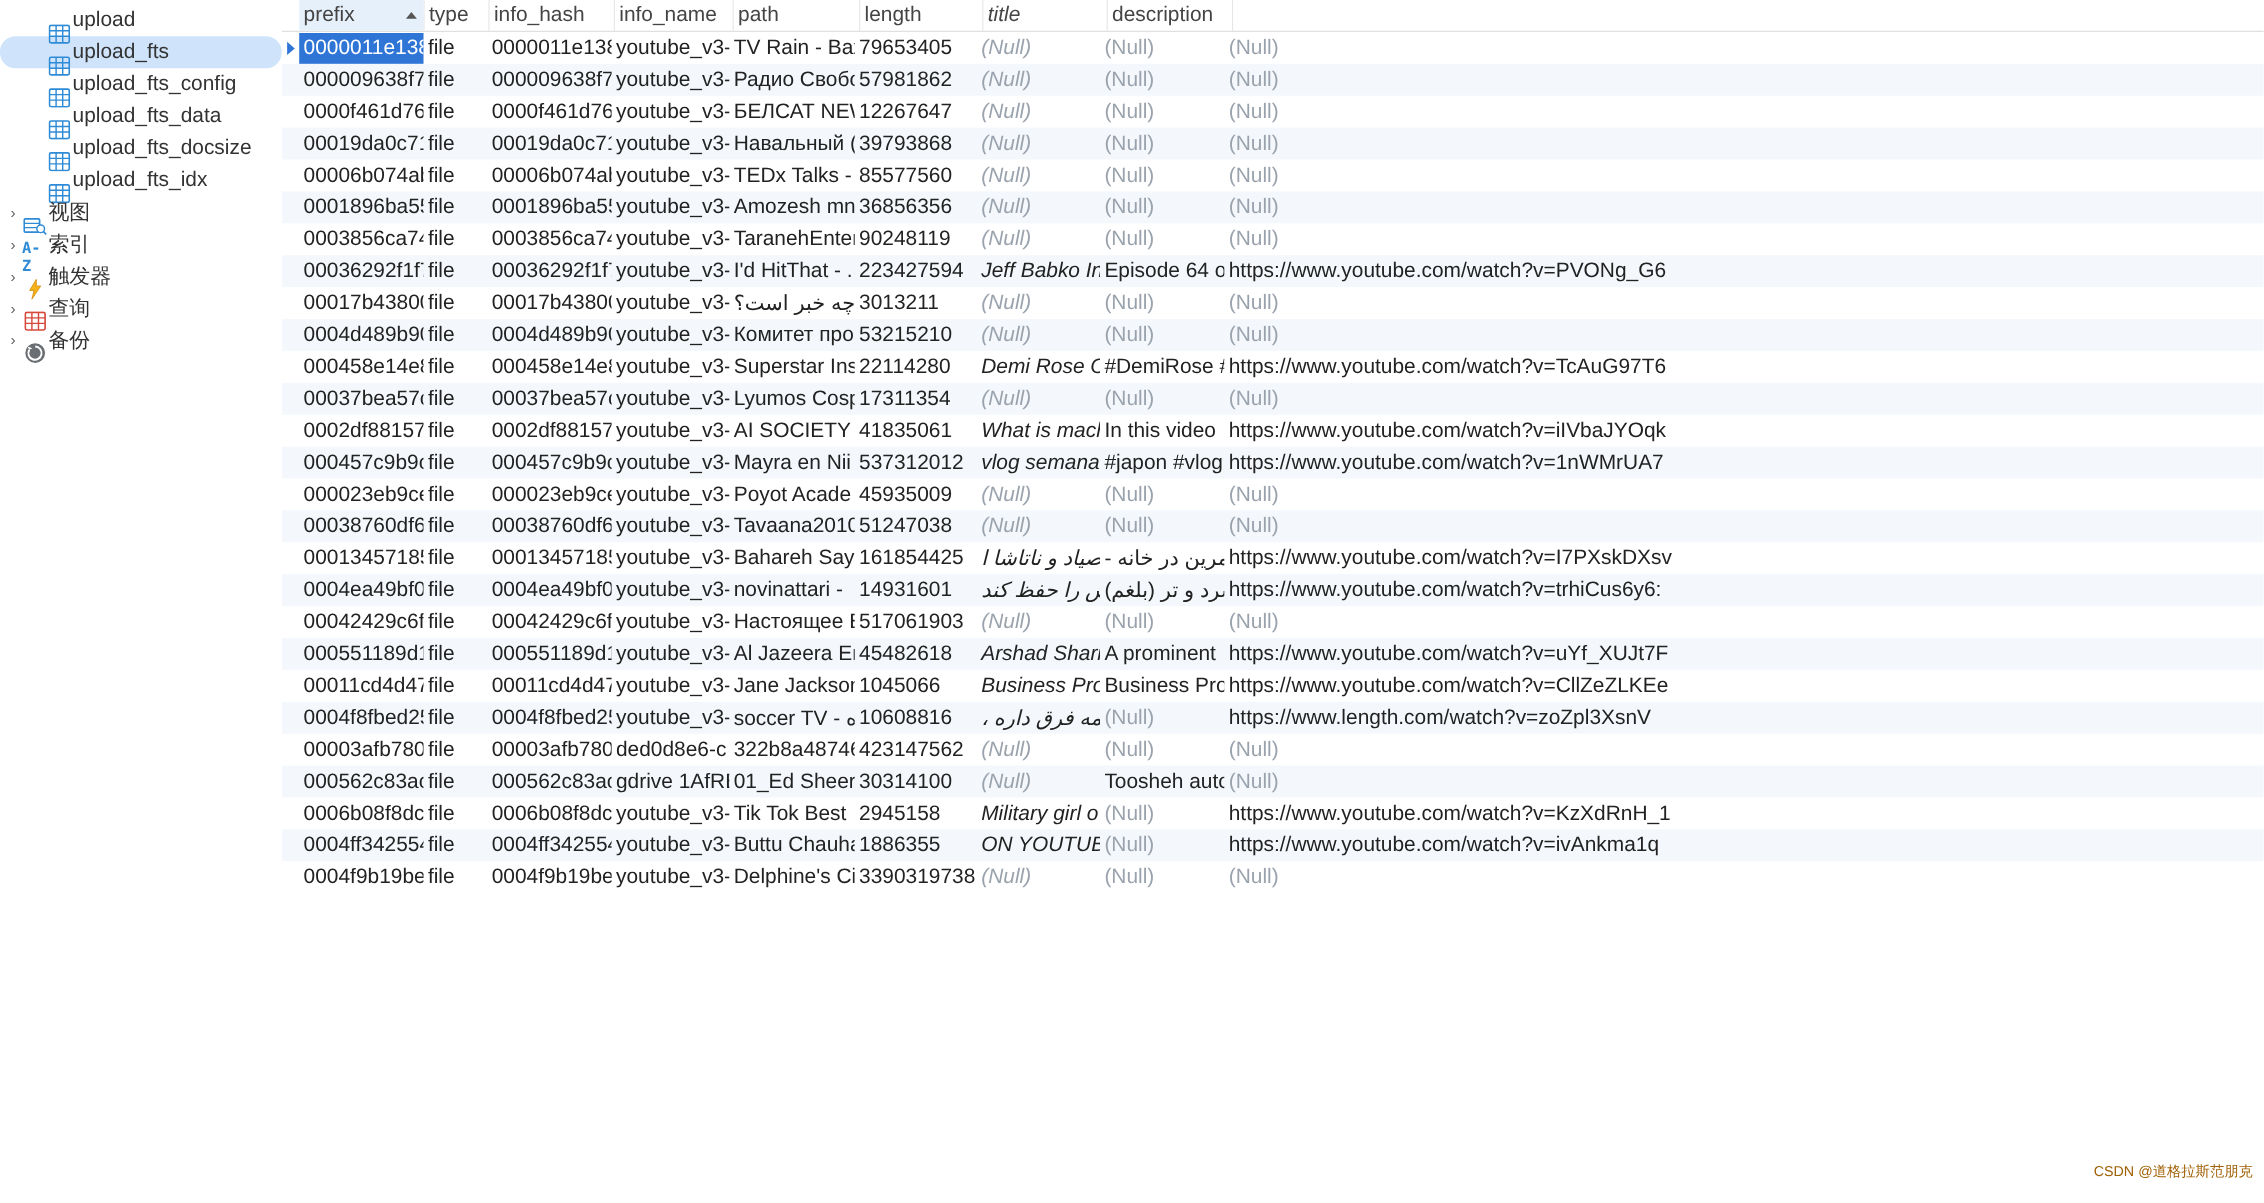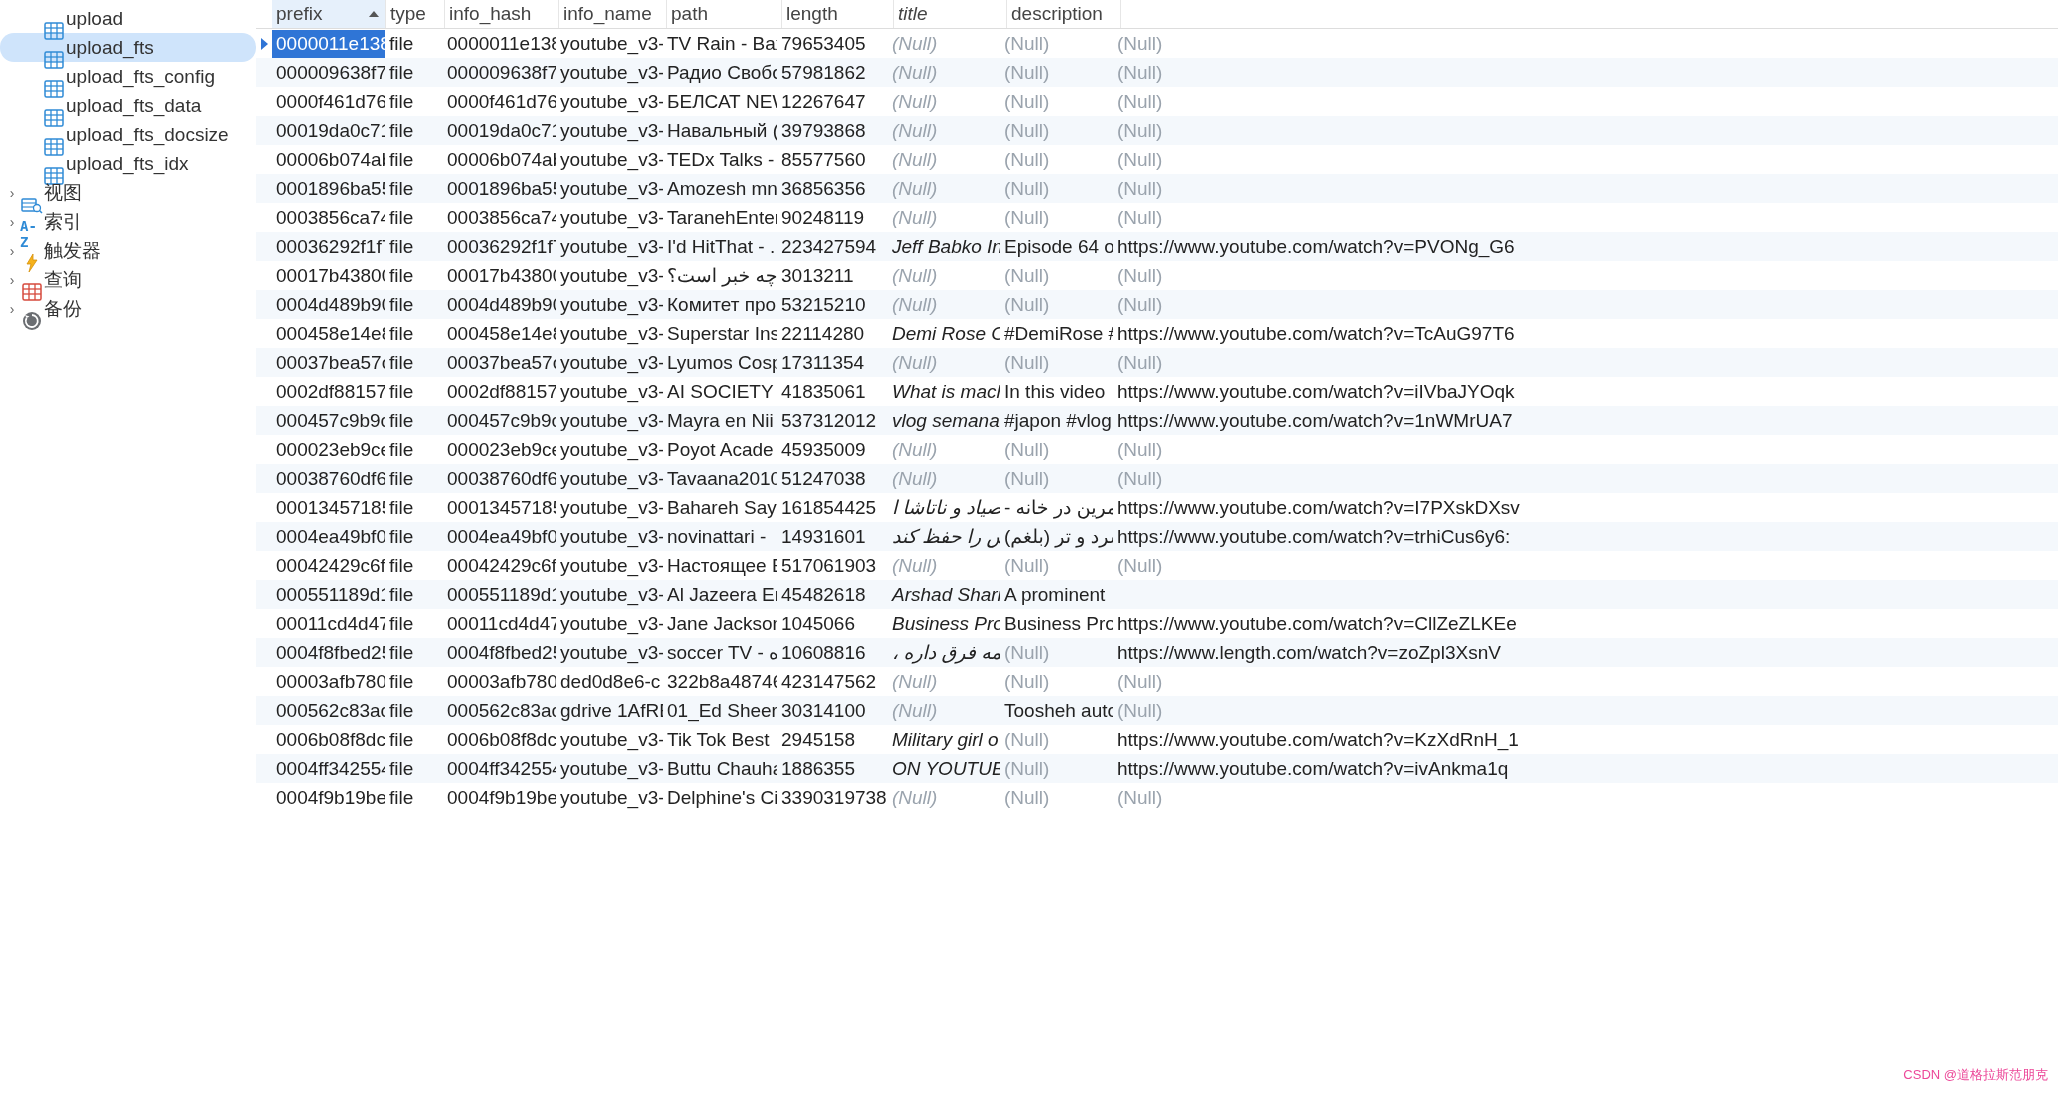--- a/index.html
+++ b/index.html
@@ -30,21 +30,21 @@
   .c0 { width: 113px; flex:0 0 113px; }
   .c1 { width: 58px;  flex:0 0 58px; }
   .c2 { width: 113px; flex:0 0 113px; }
   .c3 { width: 107px; flex:0 0 107px; }
   .c4 { width: 114px; flex:0 0 114px; }
   .c5 { width: 111px; flex:0 0 111px; }
   .c6 { width: 112px; flex:0 0 112px;font-style:italic; }
   .c7 { width: 113px; flex:0 0 113px; }
   .c8 { width: 410px; flex:0 0 410px; }
   .hsep { width:1px; background:#e6e6e6; align-self: stretch; }
-  .watermark { position: fixed; right: 10px; bottom: 10px; font-size: 13px; color: #ec4899; margin-top: 20px; }
+  .watermark { position: fixed; right: 10px; bottom: 20px; font-size: 13px; color: #a16207; margin-top: 20px; }
   svg { display:block; }
 </style>
 </head>
 <body>
 
 <div class="app">
   <div class="sidebar">
     <div id="tree-tables">
         <div class="tree-row indent2">
           <span class="icon">
@@ -427,20 +427,21 @@
         <div class="row">
           <div class="gutter"></div>
           <div class="col c0">000551189d1</div>
           <div class="col c1">file</div>
           <div class="col c2">000551189d1</div>
           <div class="col c3">youtube_v3-I</div>
           <div class="col c4">Al Jazeera En</div>
           <div class="col c5">45482618</div>
           <div class="col c6">Arshad Shari</div>
           <div class="col c7">A prominent</div>
+          <div class="col c8">https://www.youtube.com/watch?v=uYf_XUJt7F</div>
         </div>
         <div class="row">
           <div class="gutter"></div>
           <div class="col c0">00011cd4d47</div>
           <div class="col c1">file</div>
           <div class="col c2">00011cd4d47</div>
           <div class="col c3">youtube_v3-J</div>
           <div class="col c4">Jane Jackson</div>
           <div class="col c5">1045066</div>
           <div class="col c6">Business Pro</div>

